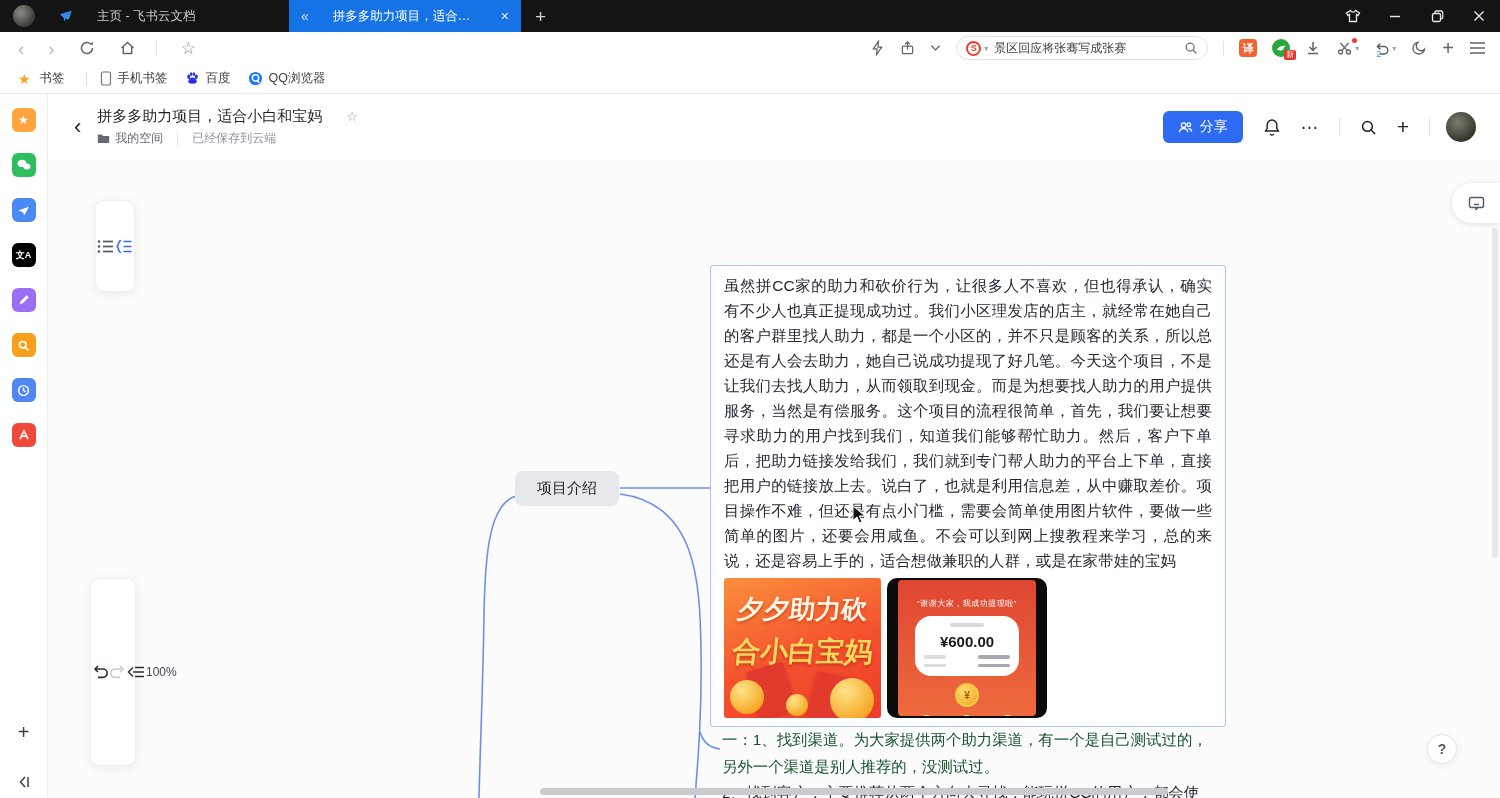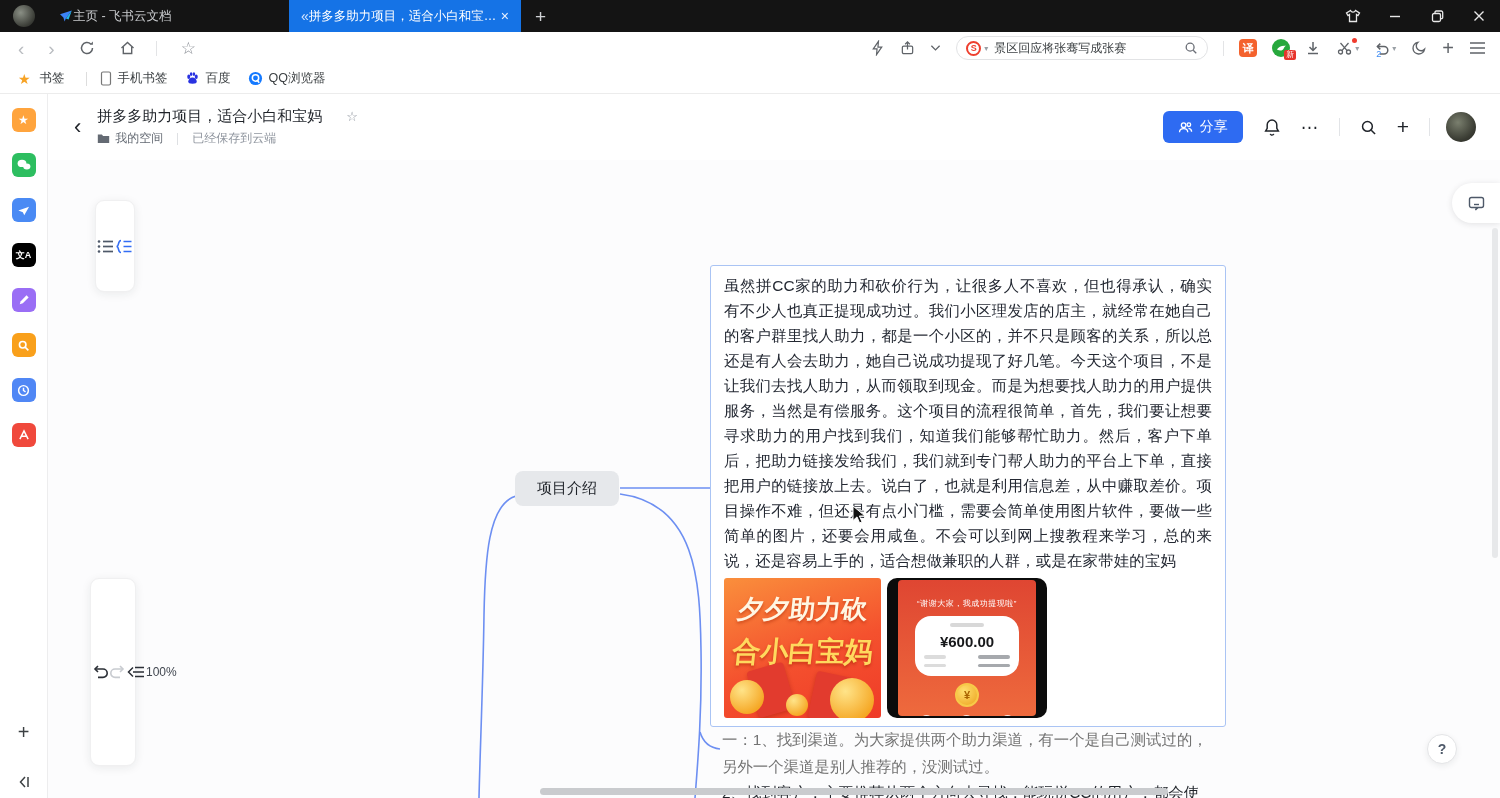--- a/index.html
+++ b/index.html
@@ -4,21 +4,21 @@
 <style>
   * { margin:0; padding:0; box-sizing:border-box; }
   html,body { width:1500px; height:798px; overflow:hidden; }
   body { font-family:"Liberation Sans","DejaVu Sans",sans-serif; background:#fff; position:relative; }
   svg { display:block; }
 
   
   .tabbar { height:32px; background:#141414; display:flex; align-items:stretch; }
   .tb-avatar { width:22px; height:22px; border-radius:50%; margin:5px 0 0 13px;
     background:radial-gradient(circle at 35% 35%,#8a8f85,#3a3c36 70%,#222); flex:none; }
-  .tab { display:flex; align-items:center; gap:0; padding:0 12px; font-size:12.5px; }
+  .tab { display:flex; align-items:center; gap:24px; padding:0 12px; font-size:12.5px; }
   .tab.inactive { width:242px; color:#c9cbce; margin-left:12px; }
   .tab.active { width:232px; background:#1573e6; color:#fff; }
   .tab .title { white-space:nowrap; overflow:hidden; text-overflow:ellipsis; flex:1; }
   .tab .fav-guillemet { color:#d4e6ff; font-size:14px; flex:none; }
   .tab .tab-close { color:#eaf2ff; font-size:14px; flex:none; cursor:pointer; }
   .newtab-btn { color:#cfd1d4; font-size:19px; align-self:center; margin-left:14px; line-height:1; }
   .tb-spacer { flex:1; }
   .winctl { width:42px; display:flex; align-items:center; justify-content:center; color:#e8e8e8; }
   .winctl svg { stroke:#e8e8e8; }
 
@@ -125,21 +125,21 @@
   .ph-row { width:100%; display:flex; justify-content:space-between; padding:0 9px; margin-top:5px; }
   .ph-row .k { width:22px; height:3.5px; background:#dcdcdc; }
   .ph-row .v { width:32px; height:3.5px; background:#a6a9ad; }
   .ph-coin { width:24px; height:24px; border-radius:50%; margin:7px auto 0; border:2px solid #f7c948;
     background:radial-gradient(circle at 35% 30%,#ffe06e,#eda21f); display:flex; align-items:center;
     justify-content:center; font-size:11px; font-weight:bold; color:#a96400; }
   .ph-bottom { display:flex; justify-content:space-around; margin-top:8px; padding:0 8px; }
   .ph-bi { display:flex; flex-direction:column; align-items:center; gap:3px; }
   .ph-bi .c { width:13px; height:13px; border-radius:50%; background:rgba(255,255,255,.85); }
 
-  .step1 { position:absolute; left:674px; top:566px; width:492px; font-size:15.4px; line-height:27px; color:#737373; }
+  .step1 { position:absolute; left:674px; top:566px; width:492px; font-size:15.4px; line-height:27px; color:#14532d; }
   .step2 { position:absolute; left:674px; top:622px; width:500px; height:16px; overflow:hidden;
     font-size:15.4px; line-height:22px; color:#1f2329; white-space:nowrap; }
 
   .comment-tab { position:absolute; right:0; top:23px; width:48px; height:40px; background:#fff;
     border-radius:20px 0 0 20px; box-shadow:0 1px 6px rgba(31,35,41,.12); display:flex;
     align-items:center; justify-content:center; color:#4e5969; }
   .vscroll { position:absolute; right:2px; top:68px; width:6px; height:330px; background:#e7e8ea; border-radius:3px; }
   .hscroll { position:absolute; left:492px; top:628px; width:628px; height:7px; background:#c9cbce; border-radius:4px; }
   .help-btn { position:absolute; left:1379px; top:574px; width:30px; height:30px; border-radius:50%;
     background:#fff; border:1px solid #e4e5e7; box-shadow:0 2px 6px rgba(31,35,41,.08);

